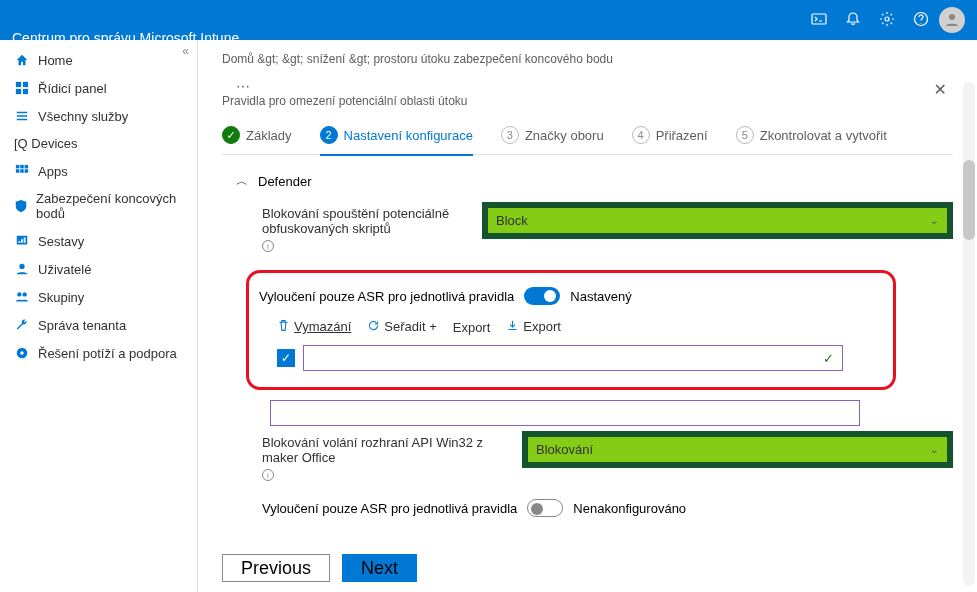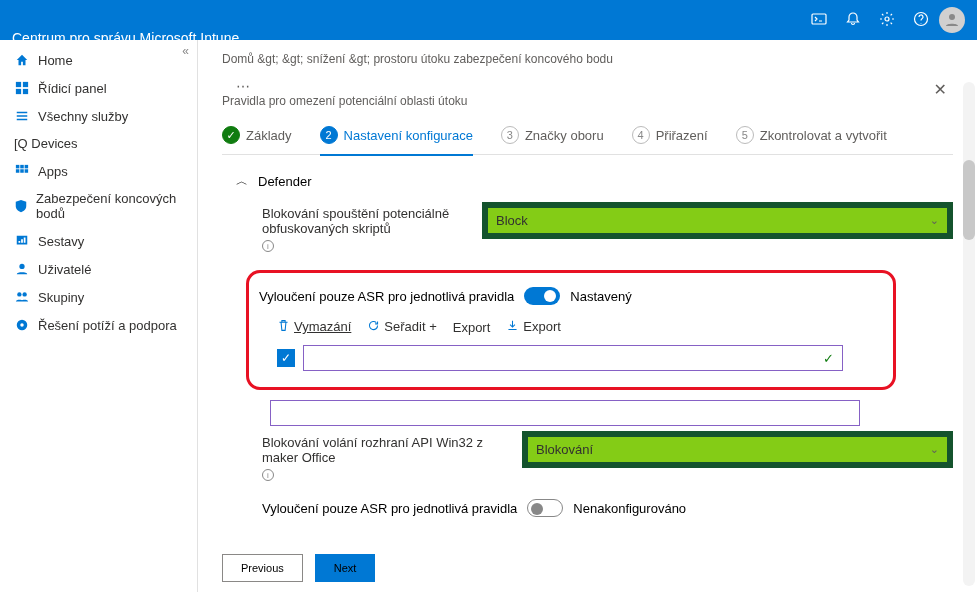--- a/index.html
+++ b/index.html
@@ -60,21 +60,21 @@
 .check { width:18px; height:18px; background:#0078d4; display:flex; align-items:center; justify-content:center; color:#fff; font-size:12px;}
 .entry-input { flex:1; max-width:540px; height:26px; border:1px solid #8661c5; display:flex; align-items:center; justify-content:flex-end; padding:0 8px; }
 .entry-input .ok { color:#107c10; font-size:13px; }
 
 .add-row { margin: 0 0 4px 48px; }
 .add-box { height:26px; border:1px solid #8661c5; max-width:590px; }
 
 .highlight { border:3px solid #e81123; border-radius:14px; padding: 14px 16px 10px 10px; margin: 0 0 10px 24px; max-width: 650px;}
 
 .footer { position:absolute; bottom:10px; left:24px; display:flex; gap:12px; }
-.btn { height:28px; padding: 0 18px; font-size:11px; border:1px solid #8a8886; background:#fff; cursor:pointer; }
+.btn { height:28px; padding: 0 18px; font-size:18px; border:1px solid #8a8886; background:#fff; cursor:pointer; }
 .btn.primary { background:#0078d4; border-color:#0078d4; color:#000000; }
 
 .scroll-track { position:absolute; right:2px; top:42px; bottom:6px; width:12px; background:#f3f3f3; border-radius:6px;}
 .scroll-thumb { position:absolute; right:2px; top:120px; width:12px; height:80px; background:#c8c8c8; border-radius:6px;}
 </style>
 </head>
 <body>
 
 <div class="topbar">
   <span class="title">Centrum pro správu Microsoft Intune</span>
@@ -181,20 +181,28 @@
             <circle cx="5" cy="5" r="2.5"></circle>
             <circle cx="11" cy="5" r="2.5"></circle>
             <path d="M1 13c0-2.5 8-2.5 8 0zM7 13c0-2.5 8-2.5 8 0z"></path>
           </svg>
         </span>
         <span class="txt">Skupiny</span>
       </div>
     <div class="side-item">
         <span class="ico">
           <svg width="14" height="14" viewBox="0 0 16 16" fill="#0078d4">
+            <path d="M13 3a3 3 0 0 1-4 4L3 13l-1-1 6-6a3 3 0 0 1 4-4l-2 2 1 1z"></path>
+          </svg>
+        </span>
+        <span class="txt">Správa tenanta</span>
+      </div>
+    <div class="side-item">
+        <span class="ico">
+          <svg width="14" height="14" viewBox="0 0 16 16" fill="#0078d4">
             <circle cx="8" cy="8" r="6"></circle>
             <circle cx="8" cy="8" r="2" fill="#fff"></circle>
           </svg>
         </span>
         <span class="txt">Řešení potíží a podpora</span>
       </div>
   </div>
 
   <div class="main">
     <div class="breadcrumb">Domů &amp;gt; &amp;gt; snížení &amp;gt; prostoru útoku zabezpečení koncového bodu</div>

